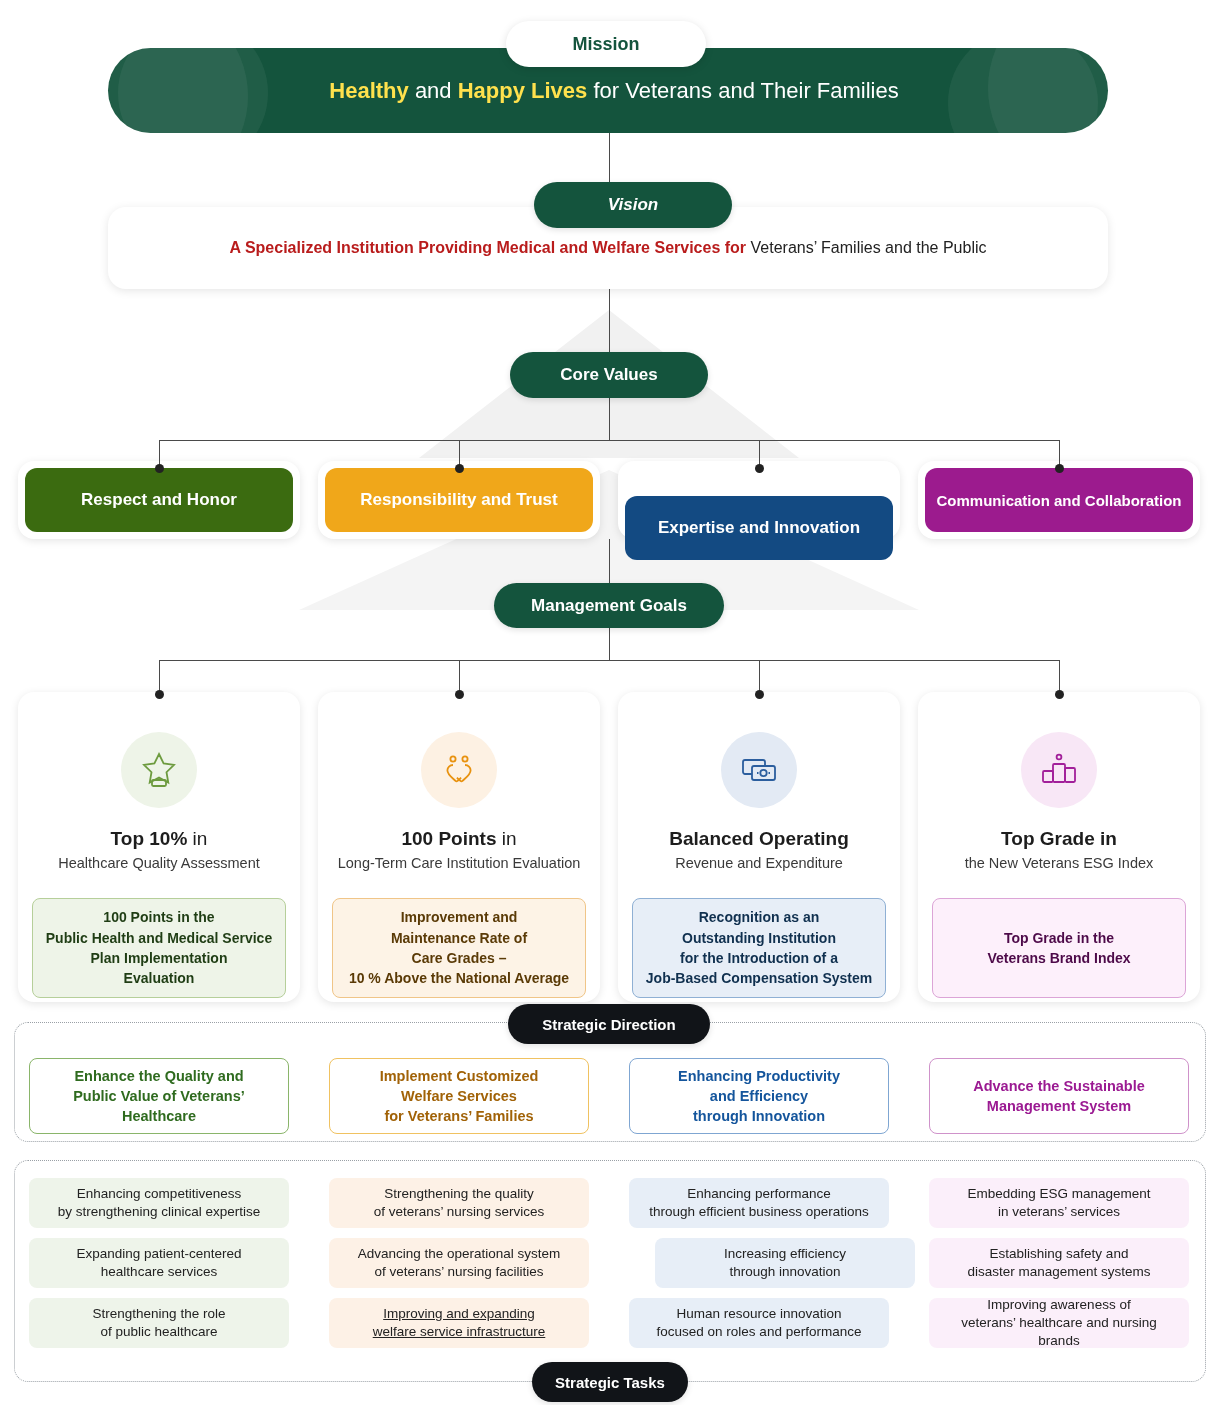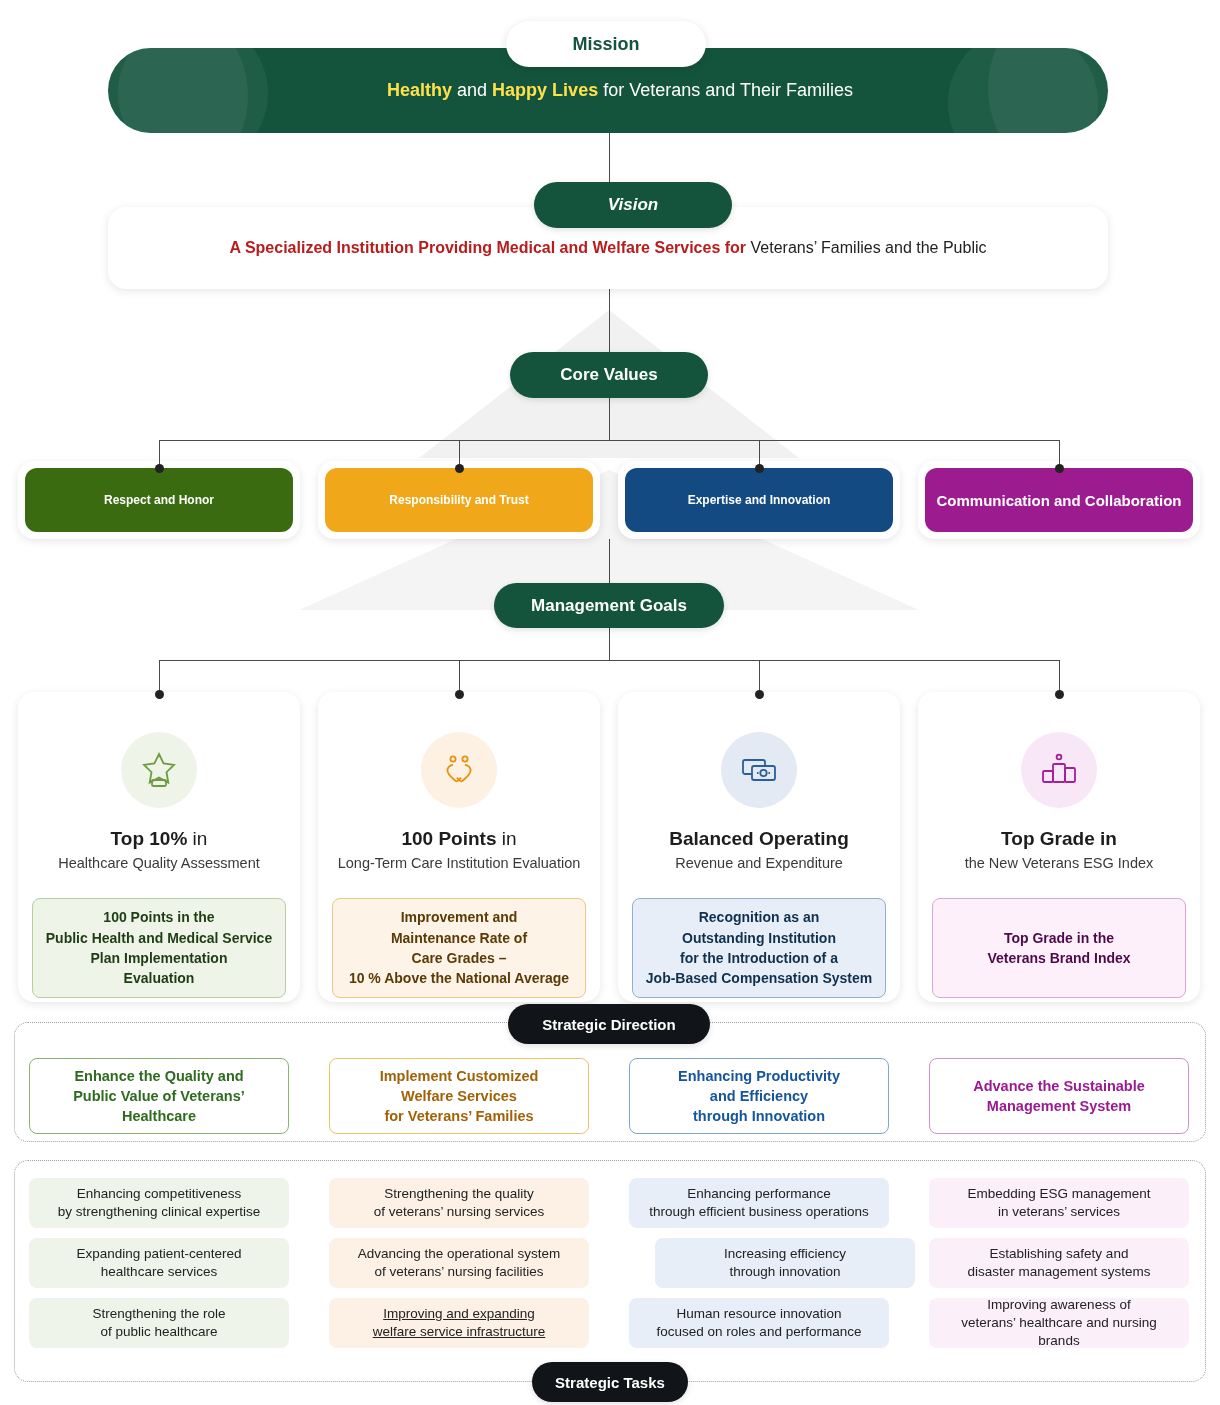--- a/index.html
+++ b/index.html
@@ -50,25 +50,25 @@
     overflow: hidden;
     z-index: 3;
   }
   #mission-band .blob {
     position: absolute;
     border-radius: 50%;
     background: rgba(255,255,255,.055);
   }
   #mission-text {
     position: absolute;
-    left: 120px; top: 48px;
+    left: 114px; top: 48px;
     width: 1000px; height: 85px;
     display: flex; align-items: center; justify-content: center;
     color: #ffffff;
-    font-size: 18px;
+    font-size: 22px;
     font-weight: bold;
     z-index: 4;
     text-align: center;
   }
   #mission-text .hl { color: #ffe14d; }
   #mission-text .norm { font-weight: normal; }
 
   #mission-pill {
     position: absolute;
     left: 506px; top: 21px;
@@ -113,21 +113,21 @@
     width: 198px; height: 46px;
     z-index: 7;
   }
   .cv-card {
     position: absolute;
     top: 468px;
     width: 268px; height: 64px;
     border-radius: 12px;
     display: flex; align-items: center; justify-content: center;
     color: #fff;
-    font-size: 12px; font-weight: bold;
+    font-size: 17px; font-weight: bold;
     z-index: 4;
     text-align: center;
   }
   .cv-wrap {
     position: absolute;
     top: 461px;
     width: 282px; height: 78px;
     background: #fff;
     border-radius: 16px;
     box-shadow: 0 2px 9px rgba(0,0,0,.10);
@@ -315,21 +315,21 @@
   <div class="cv-wrap" style="left:318px;"></div>
   <div class="cv-wrap" style="left:618px;"></div>
   <div class="cv-wrap" style="left:918px;"></div>
 
   <div class="cv-card" style="left:25px; background:#3b6b10;">
     <span>Respect and Honor</span>
   </div>
   <div class="cv-card" style="left:325px; background:#f0a71a;">
     <span>Responsibility and Trust</span>
   </div>
-  <div class="cv-card" style="left:625px; background:#134a82;">
+  <div class="cv-card" style="left:625px; background:#134a82;margin-top:28px;">
     <span>Expertise and Innovation</span>
   </div>
   <div class="cv-card" style="left:925px; background:#9c1b8e; font-size:15px;">
     <span>Communication and Collaboration</span>
   </div>
 
   <div class="conn v" style="left:609px; top:539px; height:44px;"></div>
 
   <div id="mg-pill" class="pill">Management Goals</div>
 

